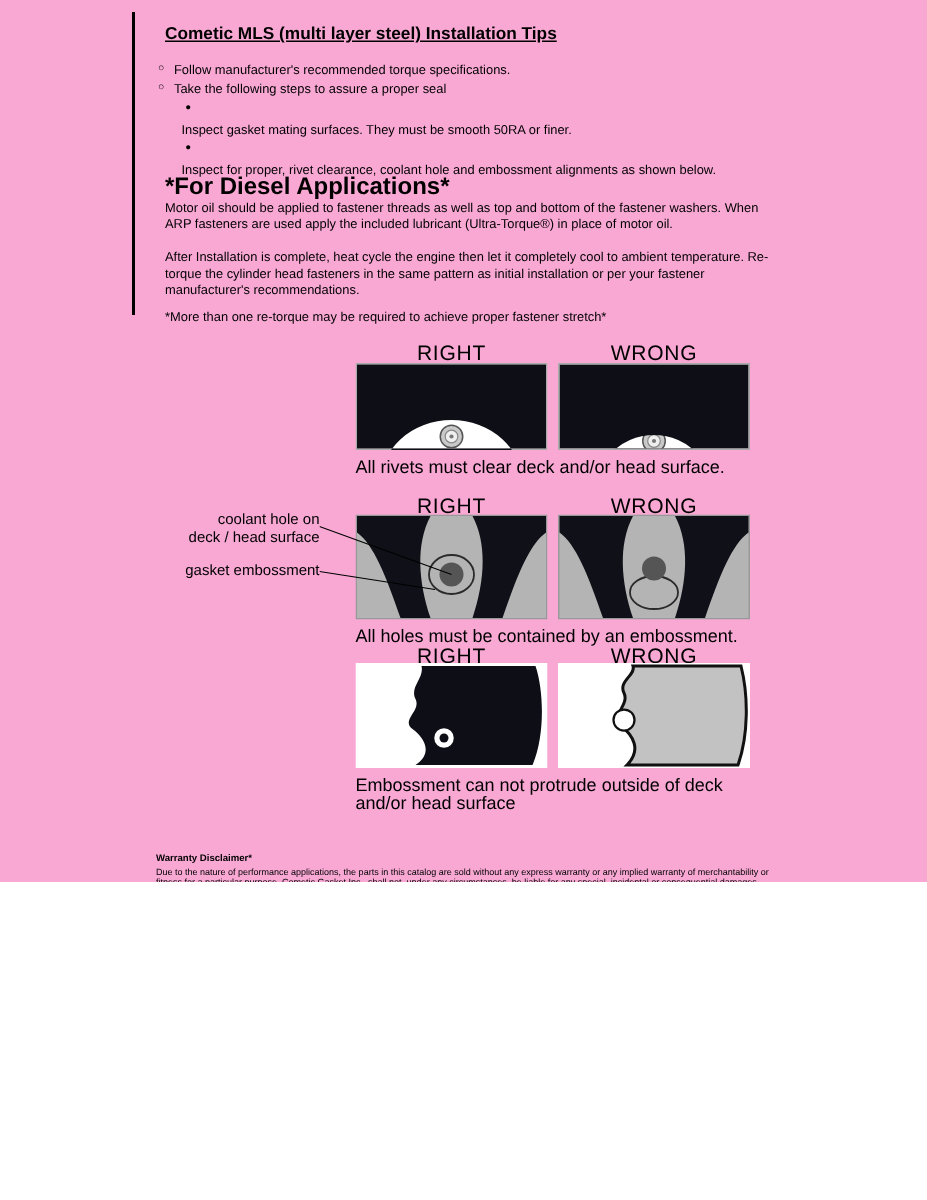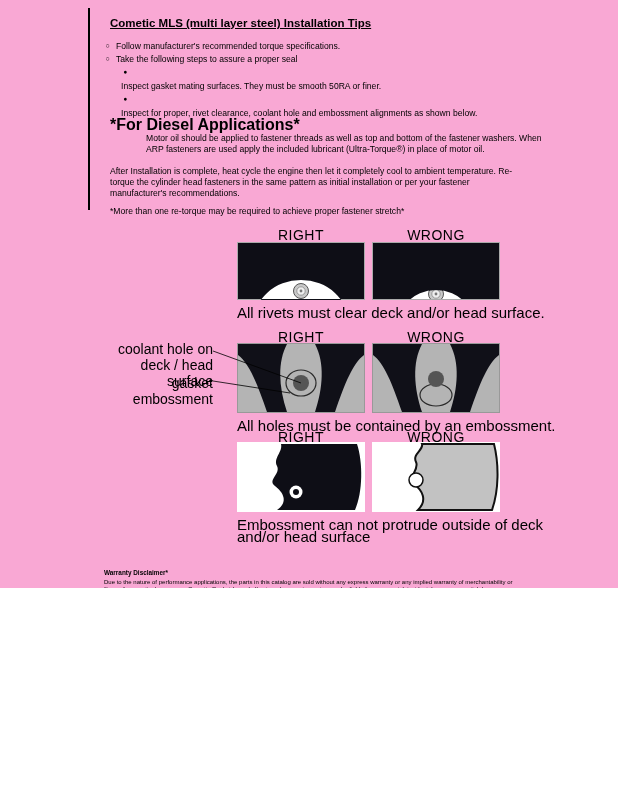--- a/index.html
+++ b/index.html
@@ -9,27 +9,27 @@
   }
   .vline{position:absolute;left:88px;top:8px;width:2px;height:202px;background:#000;}
   .title{position:absolute;left:110px;top:17px;font-size:11.5px;font-weight:bold;text-decoration:underline;white-space:nowrap;}
   .bullets{position:absolute;left:103px;top:41px;width:440px;}
   .b-row{display:flex;gap:4px;margin-bottom:2.6px;font-size:8.6px;line-height:1.2;}
   .b-mark{width:9px;text-align:center;flex:0 0 auto;font-size:7px;line-height:1.5;}
   .b-row.sub{margin-left:18px;flex-direction:column;}
   .b-row.sub .b-mark{font-size:6.5px;}
   .diesel-h{position:absolute;left:110px;top:116px;font-size:16px;font-weight:bold;}
   .para{position:absolute;left:110px;width:404px;font-size:8.6px;line-height:1.26;}
-  .p1{top:133px;margin-left:36px;}
+  .p1{top:133px;}
   .p2{top:166px;}
   .note{position:absolute;left:110px;top:206px;font-size:8.6px;}
   .hdr{position:absolute;width:128px;text-align:center;font-size:14px;letter-spacing:0.5px;}
   .panel{position:absolute;display:block;}
-  .caption{position:absolute;font-size:15px;}
-  .ptr-label{position:absolute;width:96px;text-align:right;font-size:14px;line-height:1.15;}
+  .caption{position:absolute;font-size:12px;}
+  .ptr-label{position:absolute;width:96px;text-align:right;font-size:10px;line-height:1.15;}
   .ptr-svg{position:absolute;left:213px;top:340px;pointer-events:none;}
   .disc{position:absolute;left:104px;top:569px;width:414px;font-size:6px;line-height:1.12;}
   .disc-h{font-size:6.4px;font-weight:bold;margin:0 0 3px 0;}
   .d-para{margin:0 0 5px 0;}
   .d-para.tight{margin:0 0 1px 0;}
   .doc-code{position:absolute;left:388px;top:759px;font-size:16px;}
 </style>
 </head>
 <body>
 

